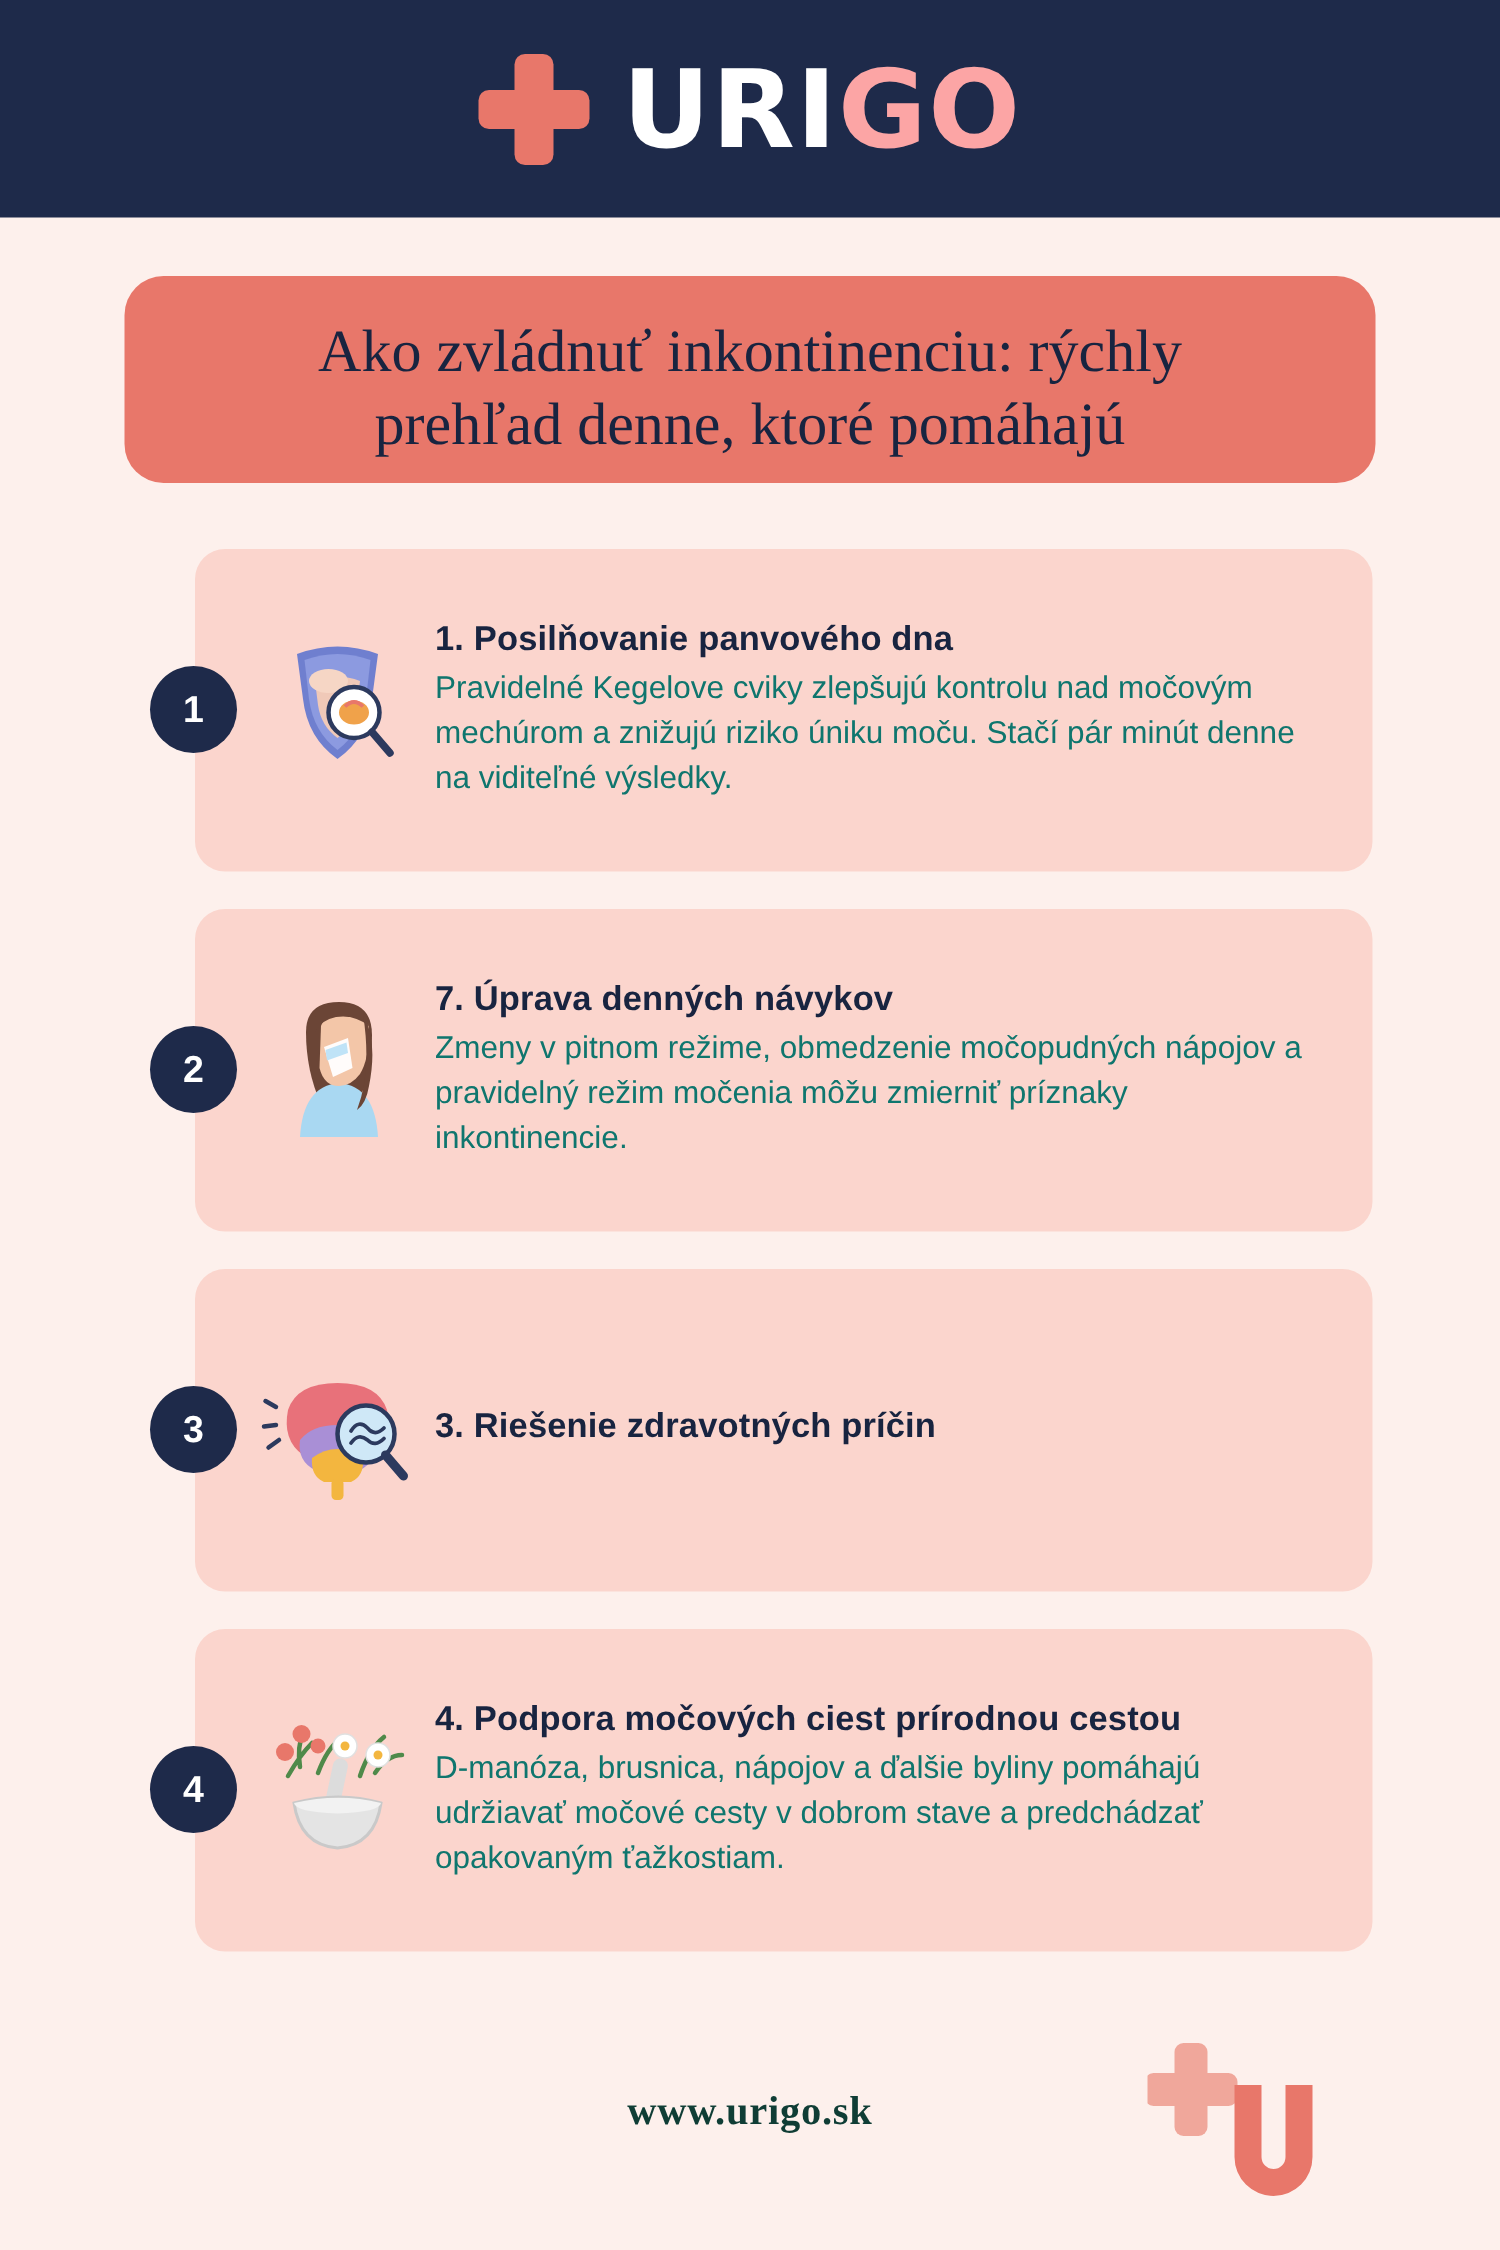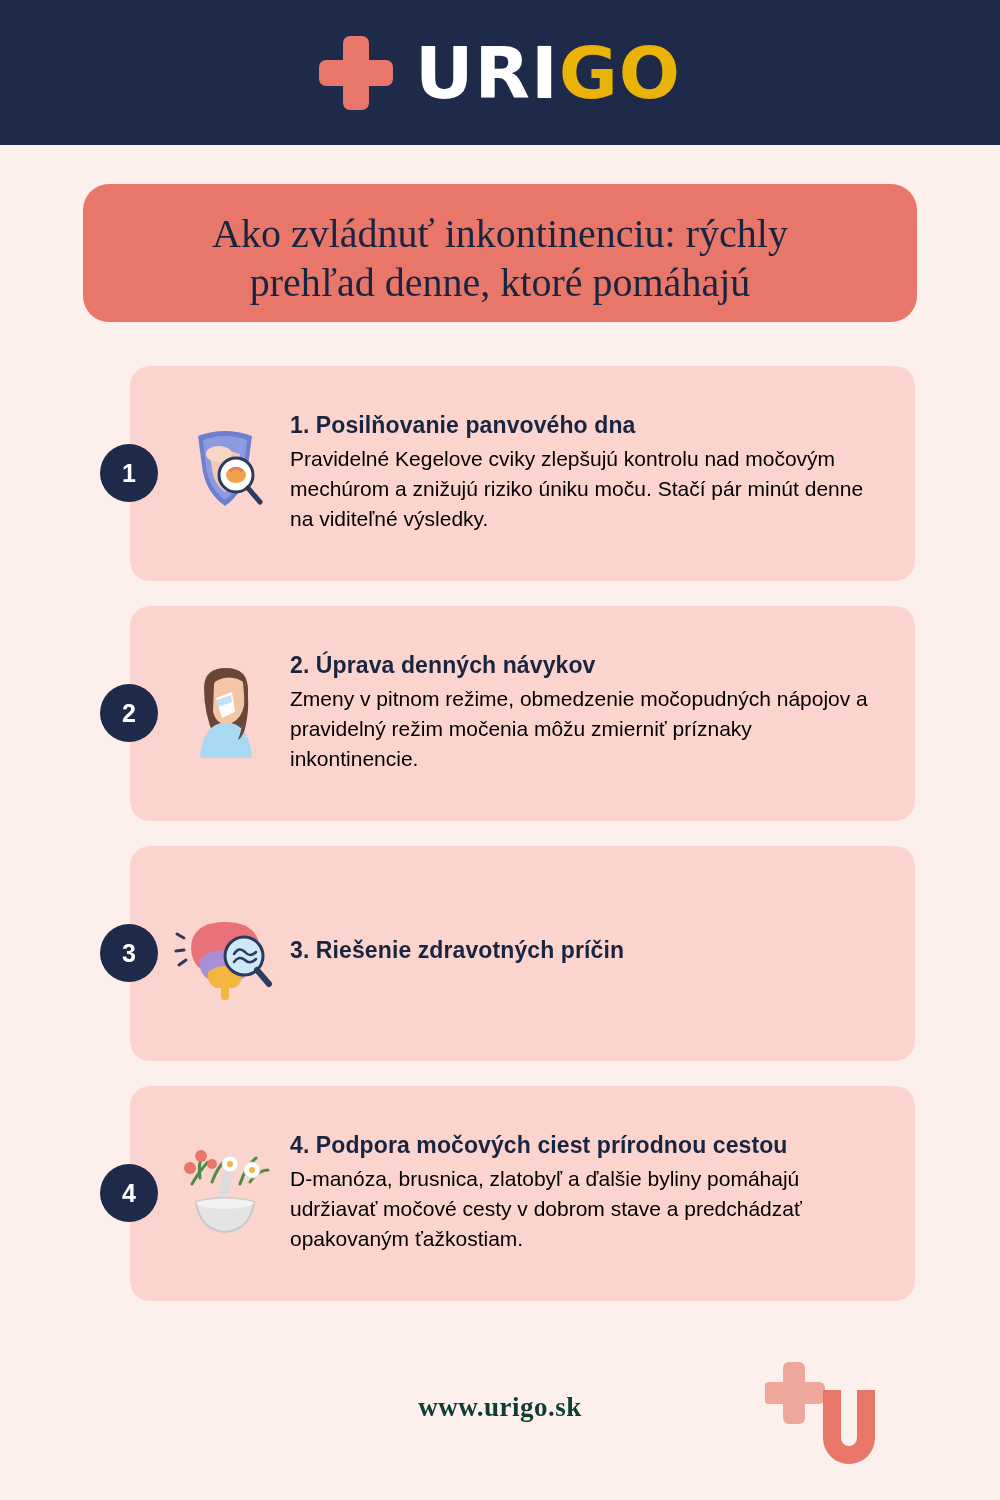--- a/index.html
+++ b/index.html
@@ -53,21 +53,21 @@
   }
 
   .logo-text {
     font-family: "DejaVu Sans", sans-serif;
     font-weight: bold;
     font-size: 72px;
     letter-spacing: 1px;
     line-height: 1;
   }
   .logo-text .w { color: #ffffff; margin-left: 36px; }
-  .logo-text .a { color: #eab308; }
+  .logo-text .a { color: #fca5a5; }
 
   
   .title-banner {
     margin: 39px 83px 0 83px;
     background: #e8776a;
     border-radius: 26px;
     padding: 26px 30px 14px 30px;
     text-align: center;
   }
   .title-banner h1 {
@@ -128,21 +128,21 @@
     font-size: 23px;
     font-weight: bold;
     color: #182440;
     margin-bottom: 5px;
     letter-spacing: 0.1px;
   }
 
   .step-text {
     font-size: 21px;
     line-height: 1.42;
-    color: #000000;
+    color: #0f766e;
   }
 
   
   .footer {
     position: absolute;
     left: 0;
     right: 0;
     bottom: 0;
     height: 160px;
   }
@@ -211,21 +211,21 @@
       <svg viewBox="0 0 110 110" width="110" height="110">
         <path d="M34 30 q0 -20 22 -20 q22 0 22 22 q0 30 -10 44 l-24 2 q-10 -22 -10 -48 z" fill="#6b4536"></path>
         <path d="M30 100 q2 -34 26 -36 q24 2 26 36 z" fill="#a9d8f2"></path>
         <path d="M44 26 q4 -12 18 -12 q14 0 14 16 q0 18 -6 28 q-6 8 -14 8 q-10 0 -13 -12 z" fill="#f3c6a8"></path>
         <path d="M40 20 q8 -12 24 -8 q12 3 12 14 q-10 -8 -22 -6 q-10 2 -14 10 z" fill="#6b4536"></path>
         <path d="M72 18 q10 18 4 48 q-2 12 -8 16 q10 -26 4 -64 z" fill="#6b4536"></path>
         <path d="M46 40 l16 -6 l3 20 l-13 6 z" fill="#ffffff" opacity="0.95"></path>
         <path d="M47 42 l14 -5 l1 7 l-14 5 z" fill="#bfe3f7"></path>
       </svg>
     </div>
-    <div class="step-title">2. Úprava denných návykov</div>
+    <div class="step-title">7. Úprava denných návykov</div>
     <div class="step-text">Zmeny v pitnom režime, obmedzenie močopudných nápojov a pravidelný režim močenia môžu zmierniť príznaky inkontinencie.</div>
   </div>
 
   <div class="step">
     <div class="badge">3</div>
     <div class="step-icon">
       <svg viewBox="0 0 110 110" width="110" height="110">
         <path d="M22 42 q6 -18 33 -18 q27 0 33 18 q4 20 -10 30 l-46 0 q-14 -10 -10 -30 z" fill="#e8717a"></path>
         <path d="M30 62 q8 -10 25 -10 q17 0 25 10 q2 14 -10 20 l-30 0 q-12 -6 -10 -20 z" fill="#a98fd6"></path>
         <path d="M38 74 q8 -6 17 -6 q9 0 17 6 q1 12 -8 16 l-18 0 q-9 -4 -8 -16 z" fill="#f3b63f"></path>
@@ -251,21 +251,21 @@
         <circle cx="60" cy="26" r="8" fill="#ffffff" stroke="#e0e0e0"></circle>
         <circle cx="60" cy="26" r="3" fill="#f3b63f"></circle>
         <circle cx="82" cy="32" r="8" fill="#ffffff" stroke="#e0e0e0"></circle>
         <circle cx="82" cy="32" r="3" fill="#f3b63f"></circle>
         <rect x="49" y="34" width="10" height="38" rx="5" fill="#dcdcdc" transform="rotate(12 54 53)"></rect>
         <path d="M26 64 q30 -8 58 0 q-4 28 -29 30 q-25 -2 -29 -30 z" fill="#e4e4e4" stroke="#c9c9c9" stroke-width="2"></path>
         <path d="M26 64 q30 -7 58 0 q-1 6 -29 7 q-28 -1 -29 -7 z" fill="#f2f2f2"></path>
       </svg>
     </div>
     <div class="step-title">4. Podpora močových ciest prírodnou cestou</div>
-    <div class="step-text">D-manóza, brusnica, zlatobyľ a ďalšie byliny pomáhajú udržiavať močové cesty v dobrom stave a predchádzať opakovaným ťažkostiam.</div>
+    <div class="step-text">D-manóza, brusnica, nápojov a ďalšie byliny pomáhajú udržiavať močové cesty v dobrom stave a predchádzať opakovaným ťažkostiam.</div>
   </div>
 
 </div>
 
 <div class="footer">
   <div class="footer-url">www.urigo.sk</div>
   <div class="footer-logo">
     <svg viewBox="0 0 130 125" width="130" height="125">
       <g fill="#f0a79b">
         <rect x="18" y="2" width="22" height="62" rx="6"></rect>

